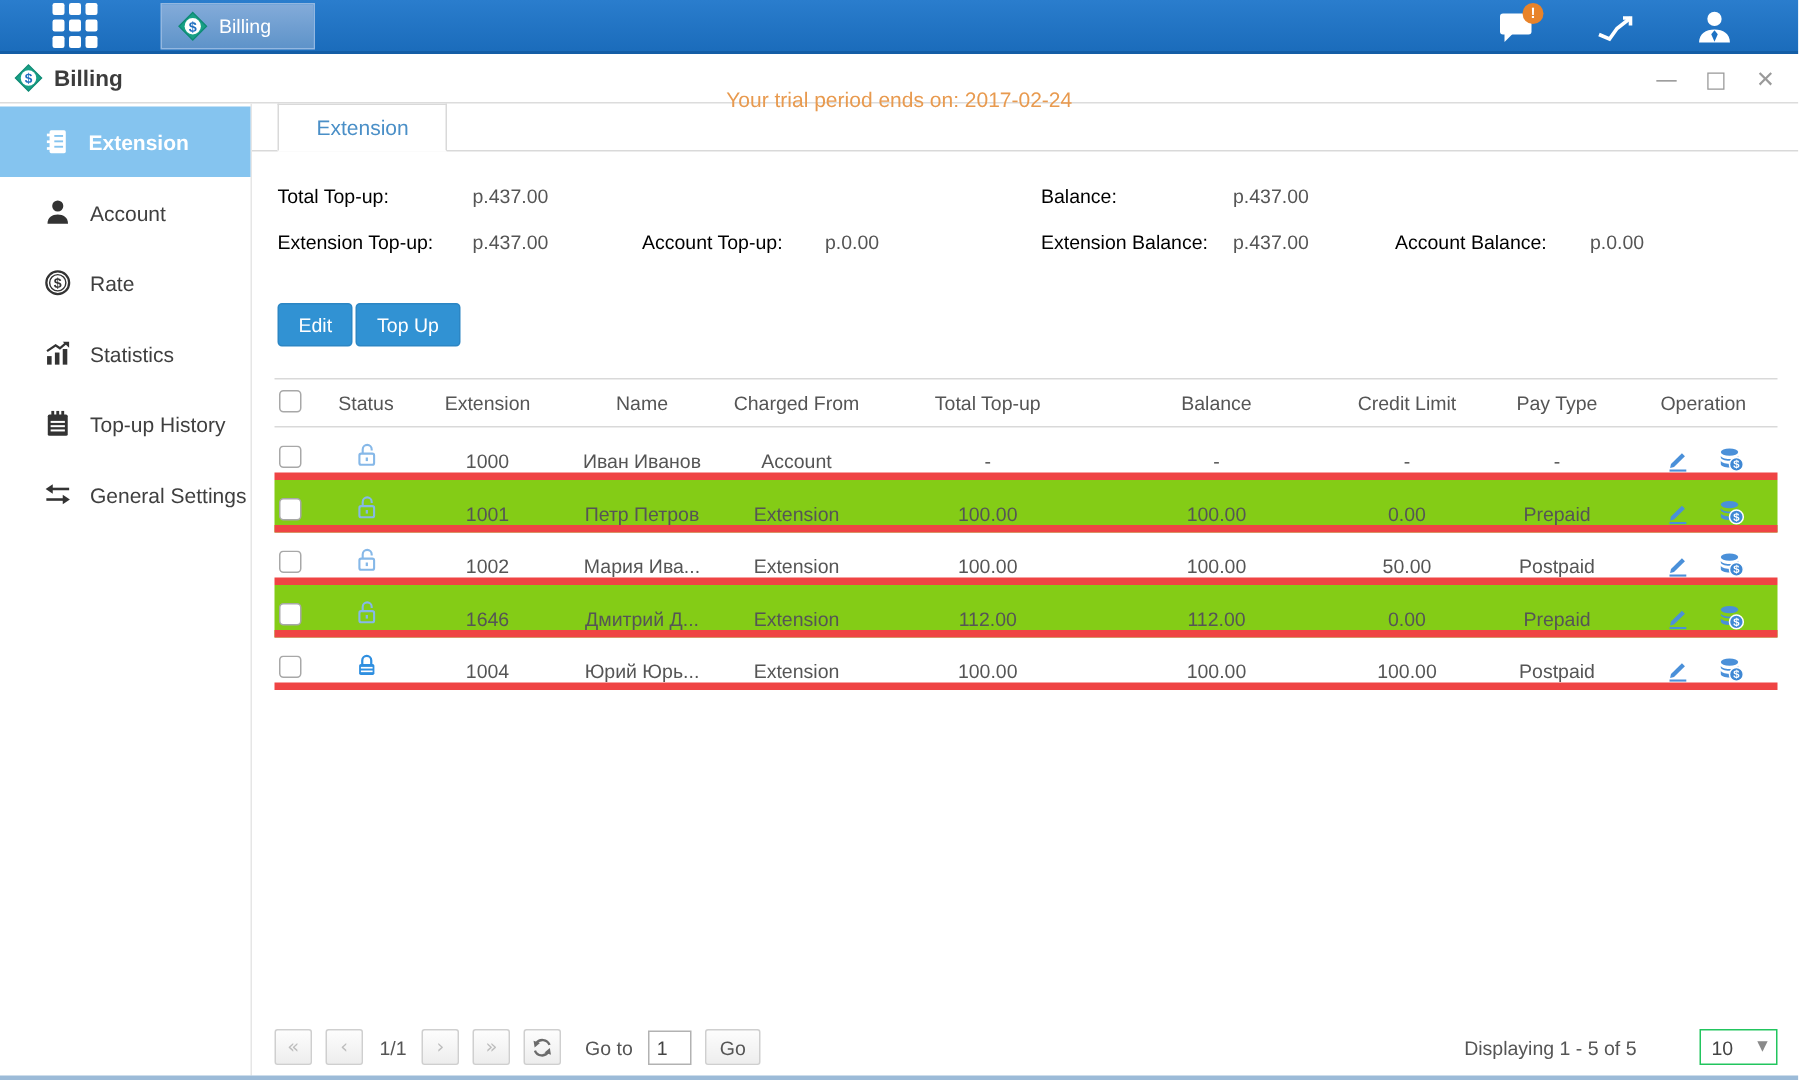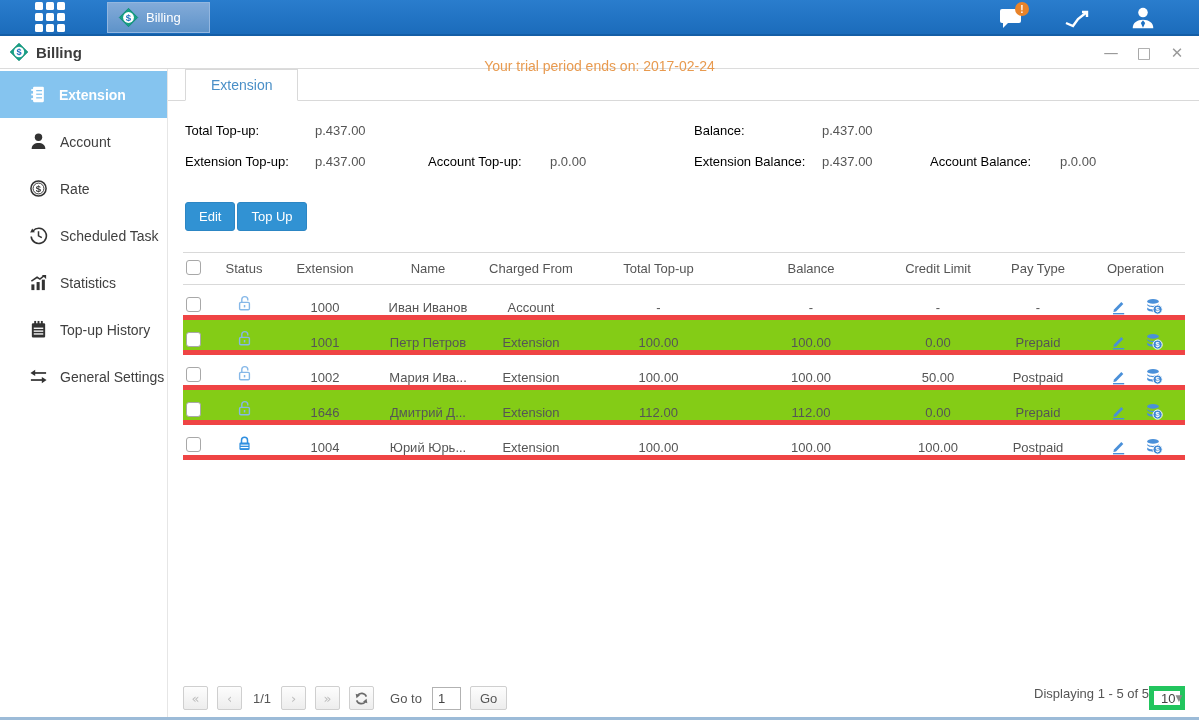--- a/index.html
+++ b/index.html
@@ -67,23 +67,23 @@
   .op-icon { cursor:pointer; display:inline-flex; }
 
   
   .pagination { position:absolute; left:15px; right:14px; bottom:6px; height:26px; display:flex; align-items:center; }
   .pg-btn { width:25px; height:24px; border:1px solid #cfcfcf; border-radius:2px; background:linear-gradient(#fdfdfd,#ededed); color:#bdbdbd; font-size:13px; display:flex; align-items:center; justify-content:center; margin-right:9px; cursor:pointer; font-family:"DejaVu Sans", sans-serif; }
   .pg-label { color:#555; margin:0 10px 0 2px; }
   .pg-refresh { width:25px; height:24px; border:1px solid #cfcfcf; border-radius:2px; background:linear-gradient(#fdfdfd,#ededed); display:flex; align-items:center; justify-content:center; margin-right:16px; cursor:pointer; }
   .goto-label { color:#555; margin-right:10px; }
   .goto-input { width:29px; height:23px; border:1px solid #b2b2b2; font-size:13px; color:#444; text-align:left; padding-left:5px; margin-right:9px; font-family:"Liberation Sans", sans-serif; }
   .go-btn { height:24px; border:1px solid #cfcfcf; border-radius:2px; background:linear-gradient(#fdfdfd,#ededed); color:#555; padding:0 9px; font-size:13px; cursor:pointer; font-family:"Liberation Sans", sans-serif; }
-  .pg-right { margin-left:auto; display:flex; align-items:flex-start; }
+  .pg-right { margin-left:auto; display:flex; align-items:center; gap:11px; }
   .display-info { color:#555; }
-  .page-size { width:36px; height:24px; border:5px solid #22c55e; display:flex; align-items:center; cursor:pointer; background:#fff; }
+  .page-size { width:52px; height:24px; border:1px solid #22c55e; display:flex; align-items:center; cursor:pointer; background:#fff;margin-left:31px; }
   .page-size .psv { flex:1; padding-left:7px; color:#444; }
   .page-size .caret { width:18px; color:#8a8a8a; font-size:9px; text-align:center; font-family:"DejaVu Sans", sans-serif; }
 
   .window-bottom { position:absolute; left:0; bottom:0; width:100%; height:3px; background:#9cbbd8; }
 </style>
 </head>
 <body>
 
 <div class="window">
 
@@ -170,28 +170,20 @@
         </svg>
         <span>Account</span>
       </div>
       <div class="side-item">
         <svg width="19" height="19" viewBox="0 0 20 20">
           <circle cx="10" cy="10" r="8" fill="none" stroke="#333" stroke-width="1.6"></circle>
           <circle cx="10" cy="10" r="5.7" fill="none" stroke="#333" stroke-width="1"></circle>
           <text x="10" y="13.6" font-size="10" font-weight="bold" fill="#333" text-anchor="middle" font-family="Liberation Sans, sans-serif">$</text>
         </svg>
         <span>Rate</span>
-      </div>
-      <div class="side-item">
-        <svg width="19" height="19" viewBox="0 0 20 20">
-          <path d="M4.2 5.2 A8 8 0 1 1 2.3 11" fill="none" stroke="#333" stroke-width="1.7"></path>
-          <polygon points="1.2,6.8 6.2,6.6 3.4,2.5" fill="#333"></polygon>
-          <polyline points="10,5.5 10,10.3 13.5,12.3" fill="none" stroke="#333" stroke-width="1.6"></polyline>
-        </svg>
-        <span>Scheduled Task</span>
       </div>
       <div class="side-item">
         <svg width="19" height="19" viewBox="0 0 20 20">
           <rect x="2.5" y="12" width="3.2" height="6" fill="#333"></rect>
           <rect x="8" y="9.5" width="3.2" height="8.5" fill="#333"></rect>
           <rect x="13.5" y="7" width="3.2" height="11" fill="#333"></rect>
           <polyline points="2.5,8.5 8.5,4.5 11.5,6.5 16,2.8" fill="none" stroke="#333" stroke-width="1.6"></polyline>
           <polygon points="13.5,2 18,2 18,6.2" fill="#333"></polygon>
         </svg>
         <span>Statistics</span>

